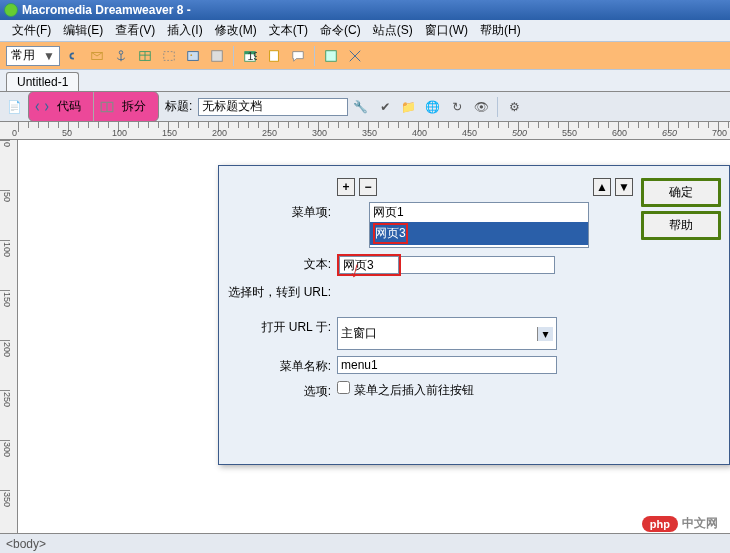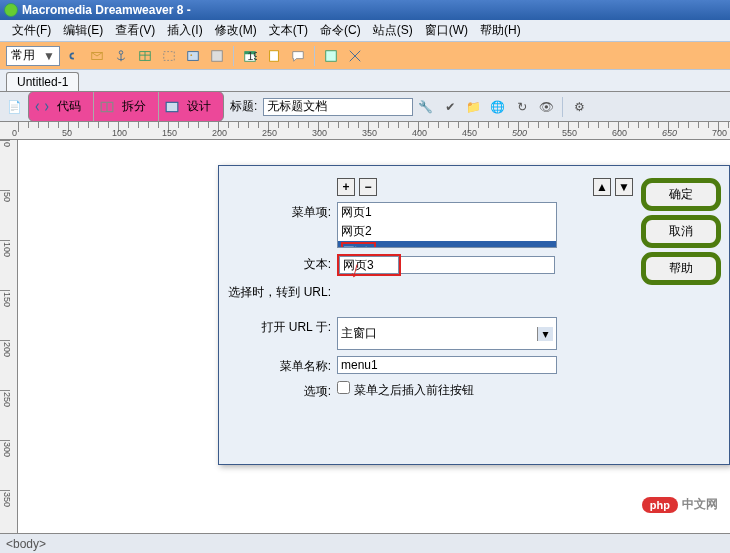--- a/index.html
+++ b/index.html
@@ -41,42 +41,42 @@
 .ruler-v .num { position: absolute; left: 2px; font-size: 9px; writing-mode: vertical-rl; }
 .canvas { flex: 1; background: #fff; position: relative; }
 
 
 .dialog { position: absolute; left: 218px; top: 165px; width: 512px; height: 300px; border: 1px solid #3b5a8a; background: #eaf0f7; box-shadow: 2px 2px 6px rgba(0,0,0,0.3); }
 .dialog .dlg-title { background: linear-gradient(#4a7ec9, #2a5fa9); height: 22px; display: flex; align-items: center; justify-content: space-between; padding: 0 4px; color: #fff; font-weight: bold; }
 .dialog .close { width: 18px; height: 16px; background: #d94c2a; border: 1px solid #a03518; color: #fff; display: flex; align-items: center; justify-content: center; font-size: 11px; border-radius: 2px; }
 .dlg-body { padding: 12px 8px; display: flex; gap: 8px; }
 .dlg-form { flex: 1; }
 .dlg-btns { width: 80px; display: flex; flex-direction: column; gap: 4px; }
-.dlg-btn { border: 5px solid #4d7c0f; background: #f0f0f0; padding: 3px 0; text-align: center; border-radius: 11px; }
+.dlg-btn { border: 3px solid #4d7c0f; background: #f0f0f0; padding: 3px 0; text-align: center; border-radius: 1px; }
 
 .row { display: flex; align-items: flex-start; margin-bottom: 6px; }
 .row .lbl { width: 110px; text-align: right; padding-right: 6px; padding-top: 2px; }
 .row .ctrl { flex: 1; }
 .icon-row { display: flex; gap: 4px; }
 .sq-btn { width: 18px; height: 18px; border: 1px solid #555; background: #f0f0f0; display: flex; align-items: center; justify-content: center; font-weight: bold; }
-.listbox { border: 1px solid #7a8fa9; background: #fff; width: 220px; height: 46px; overflow: hidden; }
+.listbox { border: 1px solid #7a8fa9; background: #fff; width: 220px; height: 46px; overflow: hidden; margin-left: 32px; }
 .listbox .item { padding: 1px 3px; }
 .listbox .item.selected { background: #2a5fa9; color: #fff; }
 .hilite { border: 2px solid #d22; display: inline-block; }
 .textbox { border: 1px solid #7a8fa9; background: #fff; height: 18px; width: 220px; padding: 0 3px; }
 .select { border: 1px solid #7a8fa9; background: #fff; height: 33px; width: 220px; display: flex; align-items: center; justify-content: space-between; padding: 8px 3px; }
 .select .arr { background: #d9e3f0; border-left: 1px solid #888; width: 16px; text-align: center; }
 .browse-btn { border: 1px solid #888; background: #f0f0f0; padding: 1px 6px; margin-left: 4px; }
 .chk { margin-right: 4px; }
 
 .arrow-annotation { position: absolute; left: 350px; top: 257px; color: #d22; font-size: 22px; font-weight: bold; transform: rotate(15deg); }
 
 .statusbar { position: absolute; bottom: 0; left: 0; right: 0; height: 20px; background: #e4e9f0; border-top: 1px solid #888; display: flex; align-items: center; padding: 0 6px; font-size: 11px; color: #555; }
 
-.watermark { position: absolute; right: 12px; bottom: 40px; display: flex; align-items: center; gap: 4px; }
+.watermark { position: absolute; right: 12px; bottom: 21px; display: flex; align-items: center; gap: 4px; }
 .watermark .badge { background: #d33; color: #fff; border-radius: 10px; padding: 2px 8px; font-weight: bold; font-size: 11px; }
 .watermark .txt { color: #888; font-weight: bold; }
 
 svg.ico { width: 14px; height: 14px; }
 </style>
 </head>
 <body>
 
 <div class="titlebar">
   <span class="logo">
@@ -187,26 +187,20 @@
           <path d="M3 3L1 6l2 3M9 3l2 3-2 3" stroke="#369" fill="none"></path>
         </svg>
         <span>代码</span>
       </span>
     <span>
         <svg class="ico" viewBox="0 0 12 12">
           <rect x="1" y="2" width="10" height="8" fill="none" stroke="#888"></rect>
           <line x1="6" y1="2" x2="6" y2="10" stroke="#888"></line>
         </svg>
         <span>拆分</span>
-      </span>
-    <span>
-        <svg class="ico" viewBox="0 0 12 12">
-          <rect x="1" y="2" width="10" height="8" fill="#cde" stroke="#369"></rect>
-        </svg>
-        <span>设计</span>
       </span>
   </div>
   <span class="label">标题:</span>
   <input class="title-input" value="无标题文档" style="">
   <div class="tbtn">🔧</div>
   <div class="tbtn">✔</div>
   <div class="tbtn">📁</div>
   <div class="tbtn">🌐</div>
   <div class="tbtn">↻</div>
   <div class="tbtn">👁</div>
@@ -338,21 +332,20 @@
           <span style="flex:1"></span>
           <span class="sq-btn">▲</span>
           <span class="sq-btn">▼</span>
         </div>
       </div>
       <div class="row">
         <div class="lbl">菜单项:</div>
         <div class="ctrl">
           <div class="listbox">
             <div class="item">网页1</div>
-            <div class="item">网页2</div>
             <div class="item selected"><span class="hilite">网页3</span></div>
           </div>
         </div>
       </div>
       <div class="row">
         <div class="lbl">文本:</div>
         <div class="ctrl"><span class="hilite"><input class="textbox" style="width: 60px;" value="网页3"></span><input class="textbox" style="width: 154px; border-left: none;"></div>
       </div>
       <div class="row">
         <div class="lbl">选择时，转到 URL:</div>
@@ -373,21 +366,20 @@
       </div>
       <div class="row">
         <div class="lbl">选项:</div>
         <div class="ctrl">
           <div><input type="checkbox" class="chk" style=""><span>菜单之后插入前往按钮</span></div>
         </div>
       </div>
     </div>
     <div class="dlg-btns">
       <div class="dlg-btn">确定</div>
-      <div class="dlg-btn">取消</div>
       <div class="dlg-btn">帮助</div>
     </div>
   </div>
 </div>
 
 <div class="arrow-annotation">↓</div>
 
 <div class="statusbar">
   <span>&lt;body&gt;</span>
 </div>

